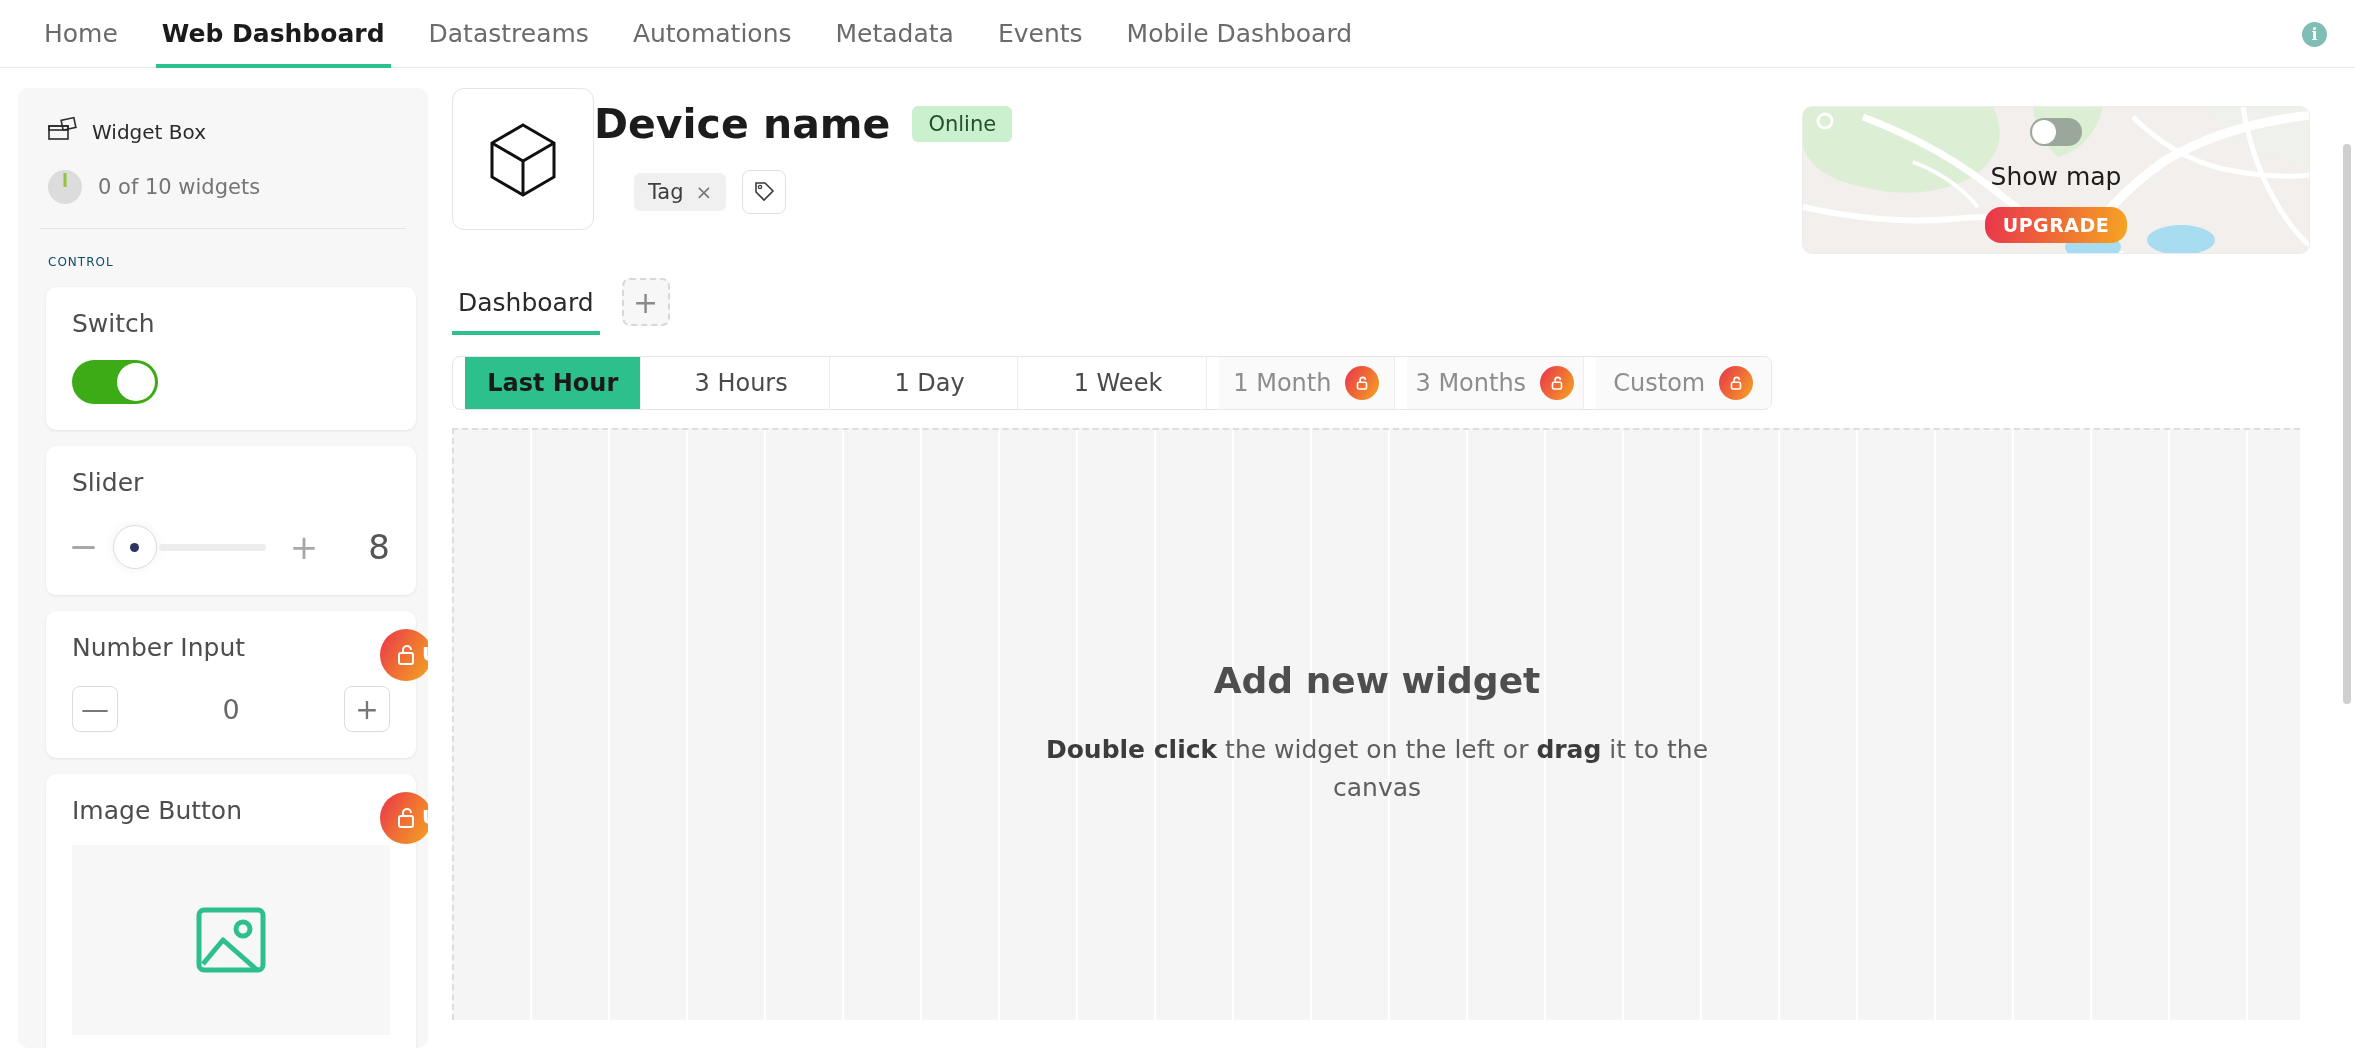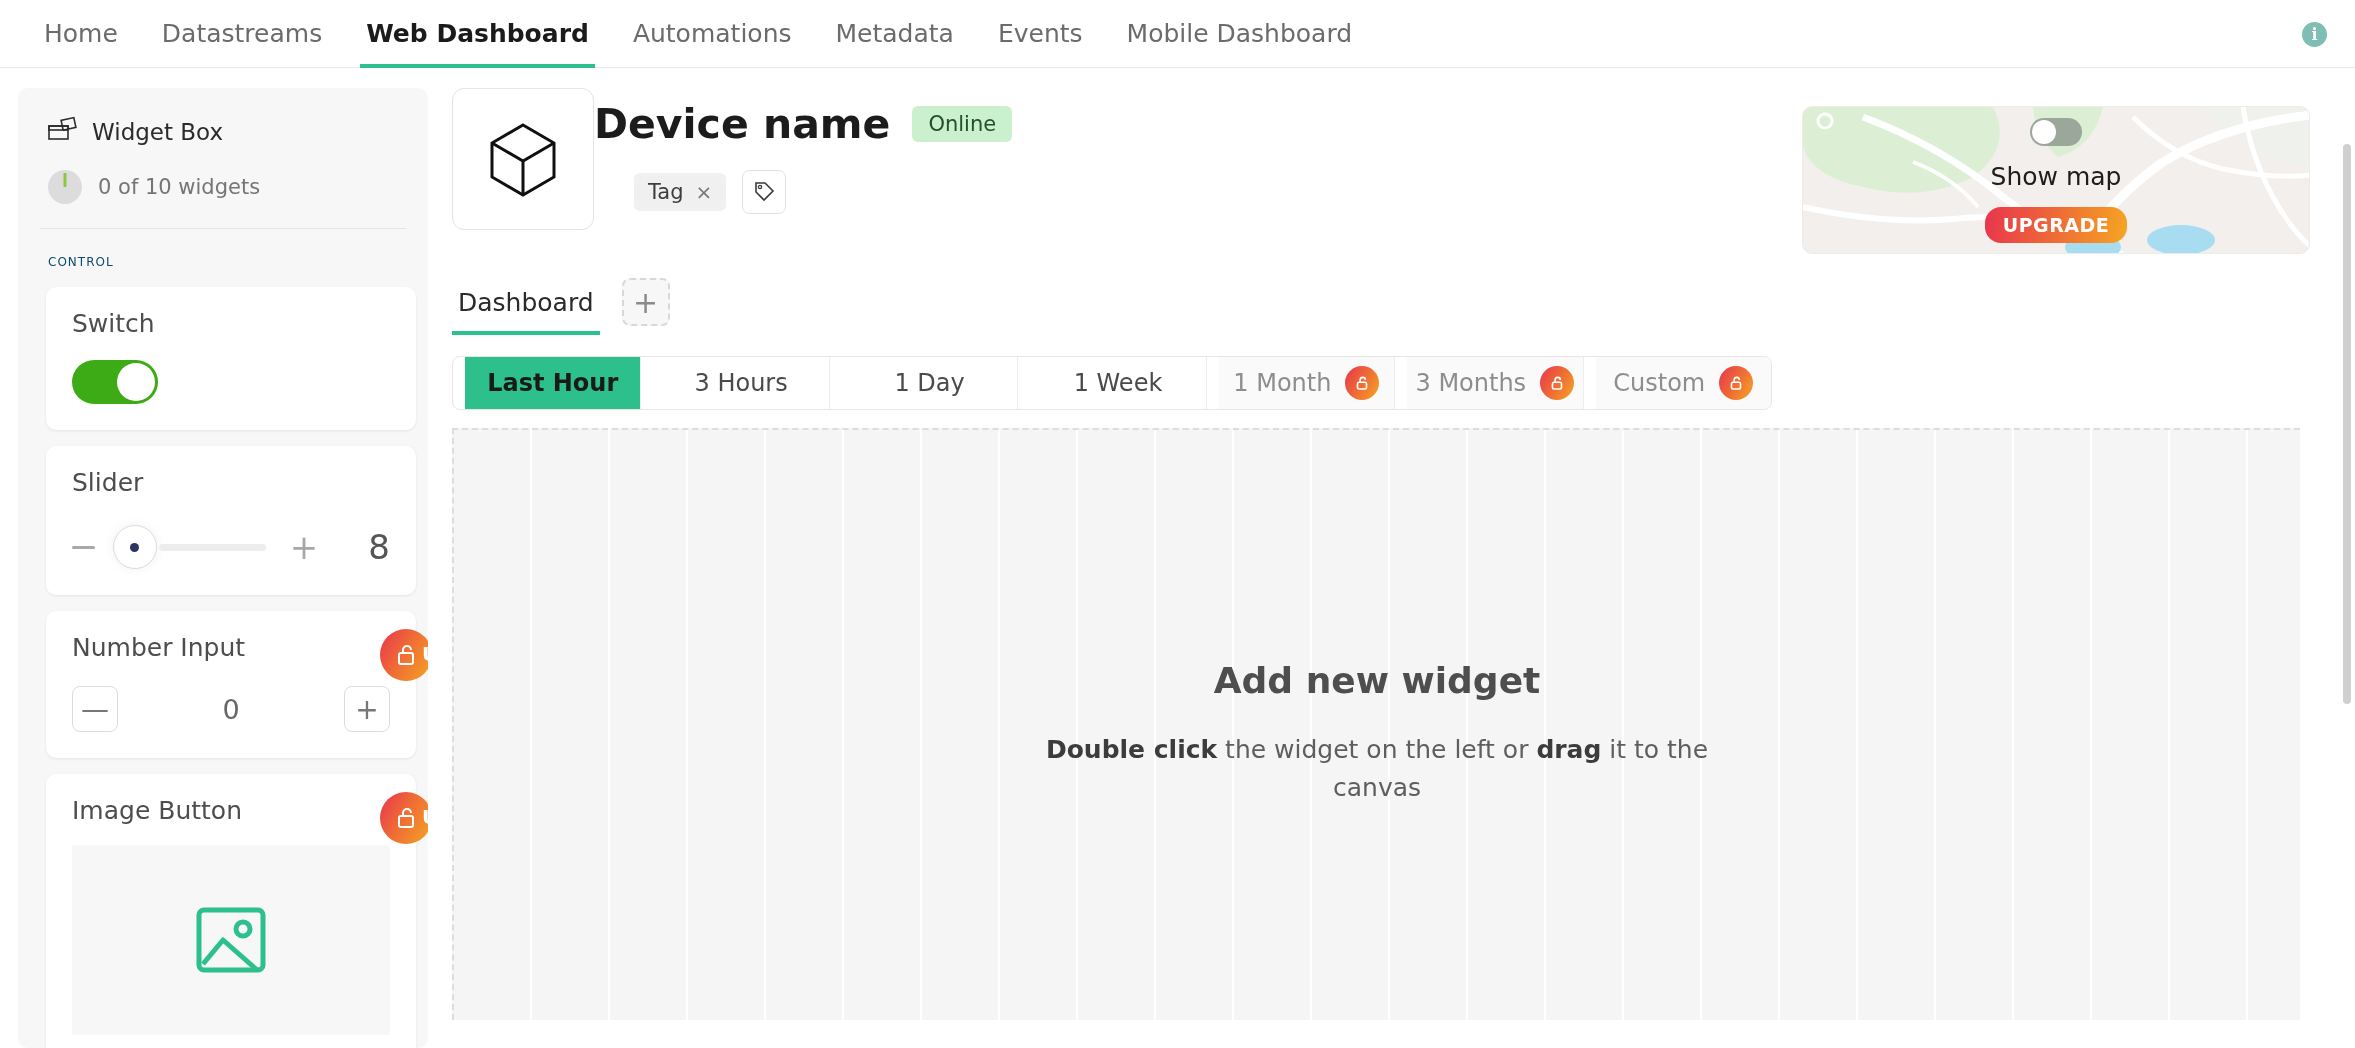--- a/index.html
+++ b/index.html
@@ -51,21 +51,21 @@
   
   .sidebar {
     position: absolute; left: 18px; top: 20px;
     width: 410px; height: 960px;
     background: #f7f7f7;
     border-radius: 10px;
     overflow: hidden;
   }
   .sidebar-head { padding: 28px 30px 0 30px; }
   .wb-title-row { display: flex; align-items: center; gap: 14px; }
-  .wb-title { font-size: 23px; color: #2b2b2b; }
+  .wb-title { font-size: 20px; color: #2b2b2b; }
   .wb-count-row { display: flex; align-items: center; gap: 16px; margin-top: 22px; }
   .donut {
     width: 34px; height: 34px; border-radius: 50%;
     background: #dcdcdc; position: relative;
   }
   .donut::after {
     content: ""; position: absolute; left: 50%; top: 3px;
     width: 3px; height: 14px; background: #8dc63f; transform: translateX(-50%);
   }
   .wb-count { font-size: 21px; color: #757575; }
@@ -273,22 +273,22 @@
     width: 8px; height: 560px; border-radius: 4px; background: #cfcfcf;
     cursor: pointer;
   }
 </style>
 </head>
 <body>
 
 <div class="topnav">
   <div class="nav-items" id="nav-items">
       <div class="nav-item">Home</div>
+      <div class="nav-item active">Web Dashboard</div>
       <div class="nav-item">Datastreams</div>
-      <div class="nav-item active">Web Dashboard</div>
       <div class="nav-item">Automations</div>
       <div class="nav-item">Metadata</div>
       <div class="nav-item">Events</div>
       <div class="nav-item">Mobile Dashboard</div>
     </div>
   <div class="info-icon">i</div>
 </div>
 
 <div class="body-area">
 

